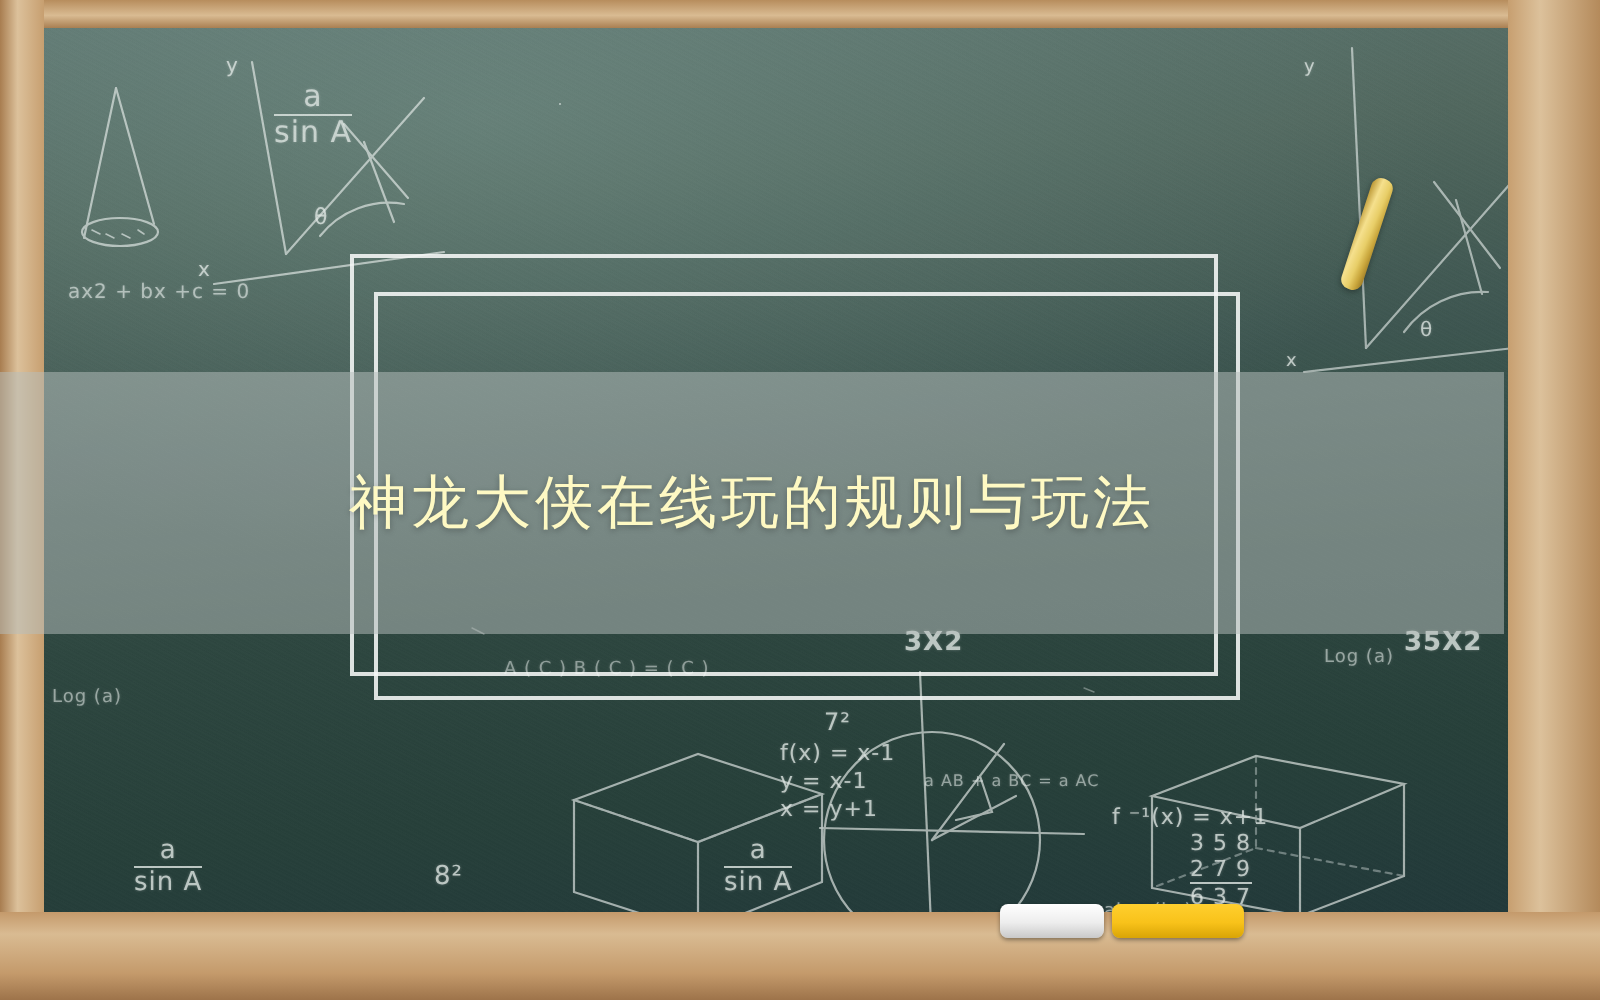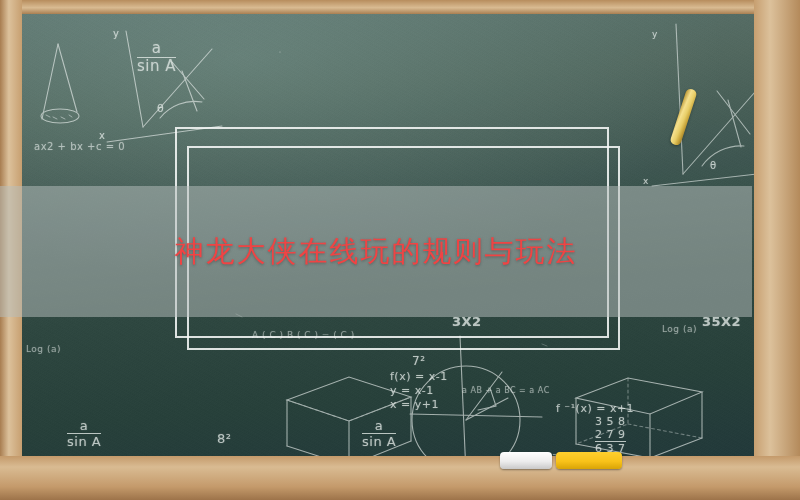--- a/index.html
+++ b/index.html
@@ -164,21 +164,21 @@
   
   .title {
     position: absolute;
     left: 0;
     top: 186px;
     width: 752px;
     height: 131px;
     display: flex;
     align-items: center;
     justify-content: center;
-    color: #ef4444;
+    color: #fef9c3;
     font-size: 29px;
     font-family: "DejaVu Sans", sans-serif;
     letter-spacing: 2px;
     text-shadow: 0 1px 3px rgba(0,0,0,0.28);
   }
 </style>
 </head>
 <body>
 
 <div class="screen">

